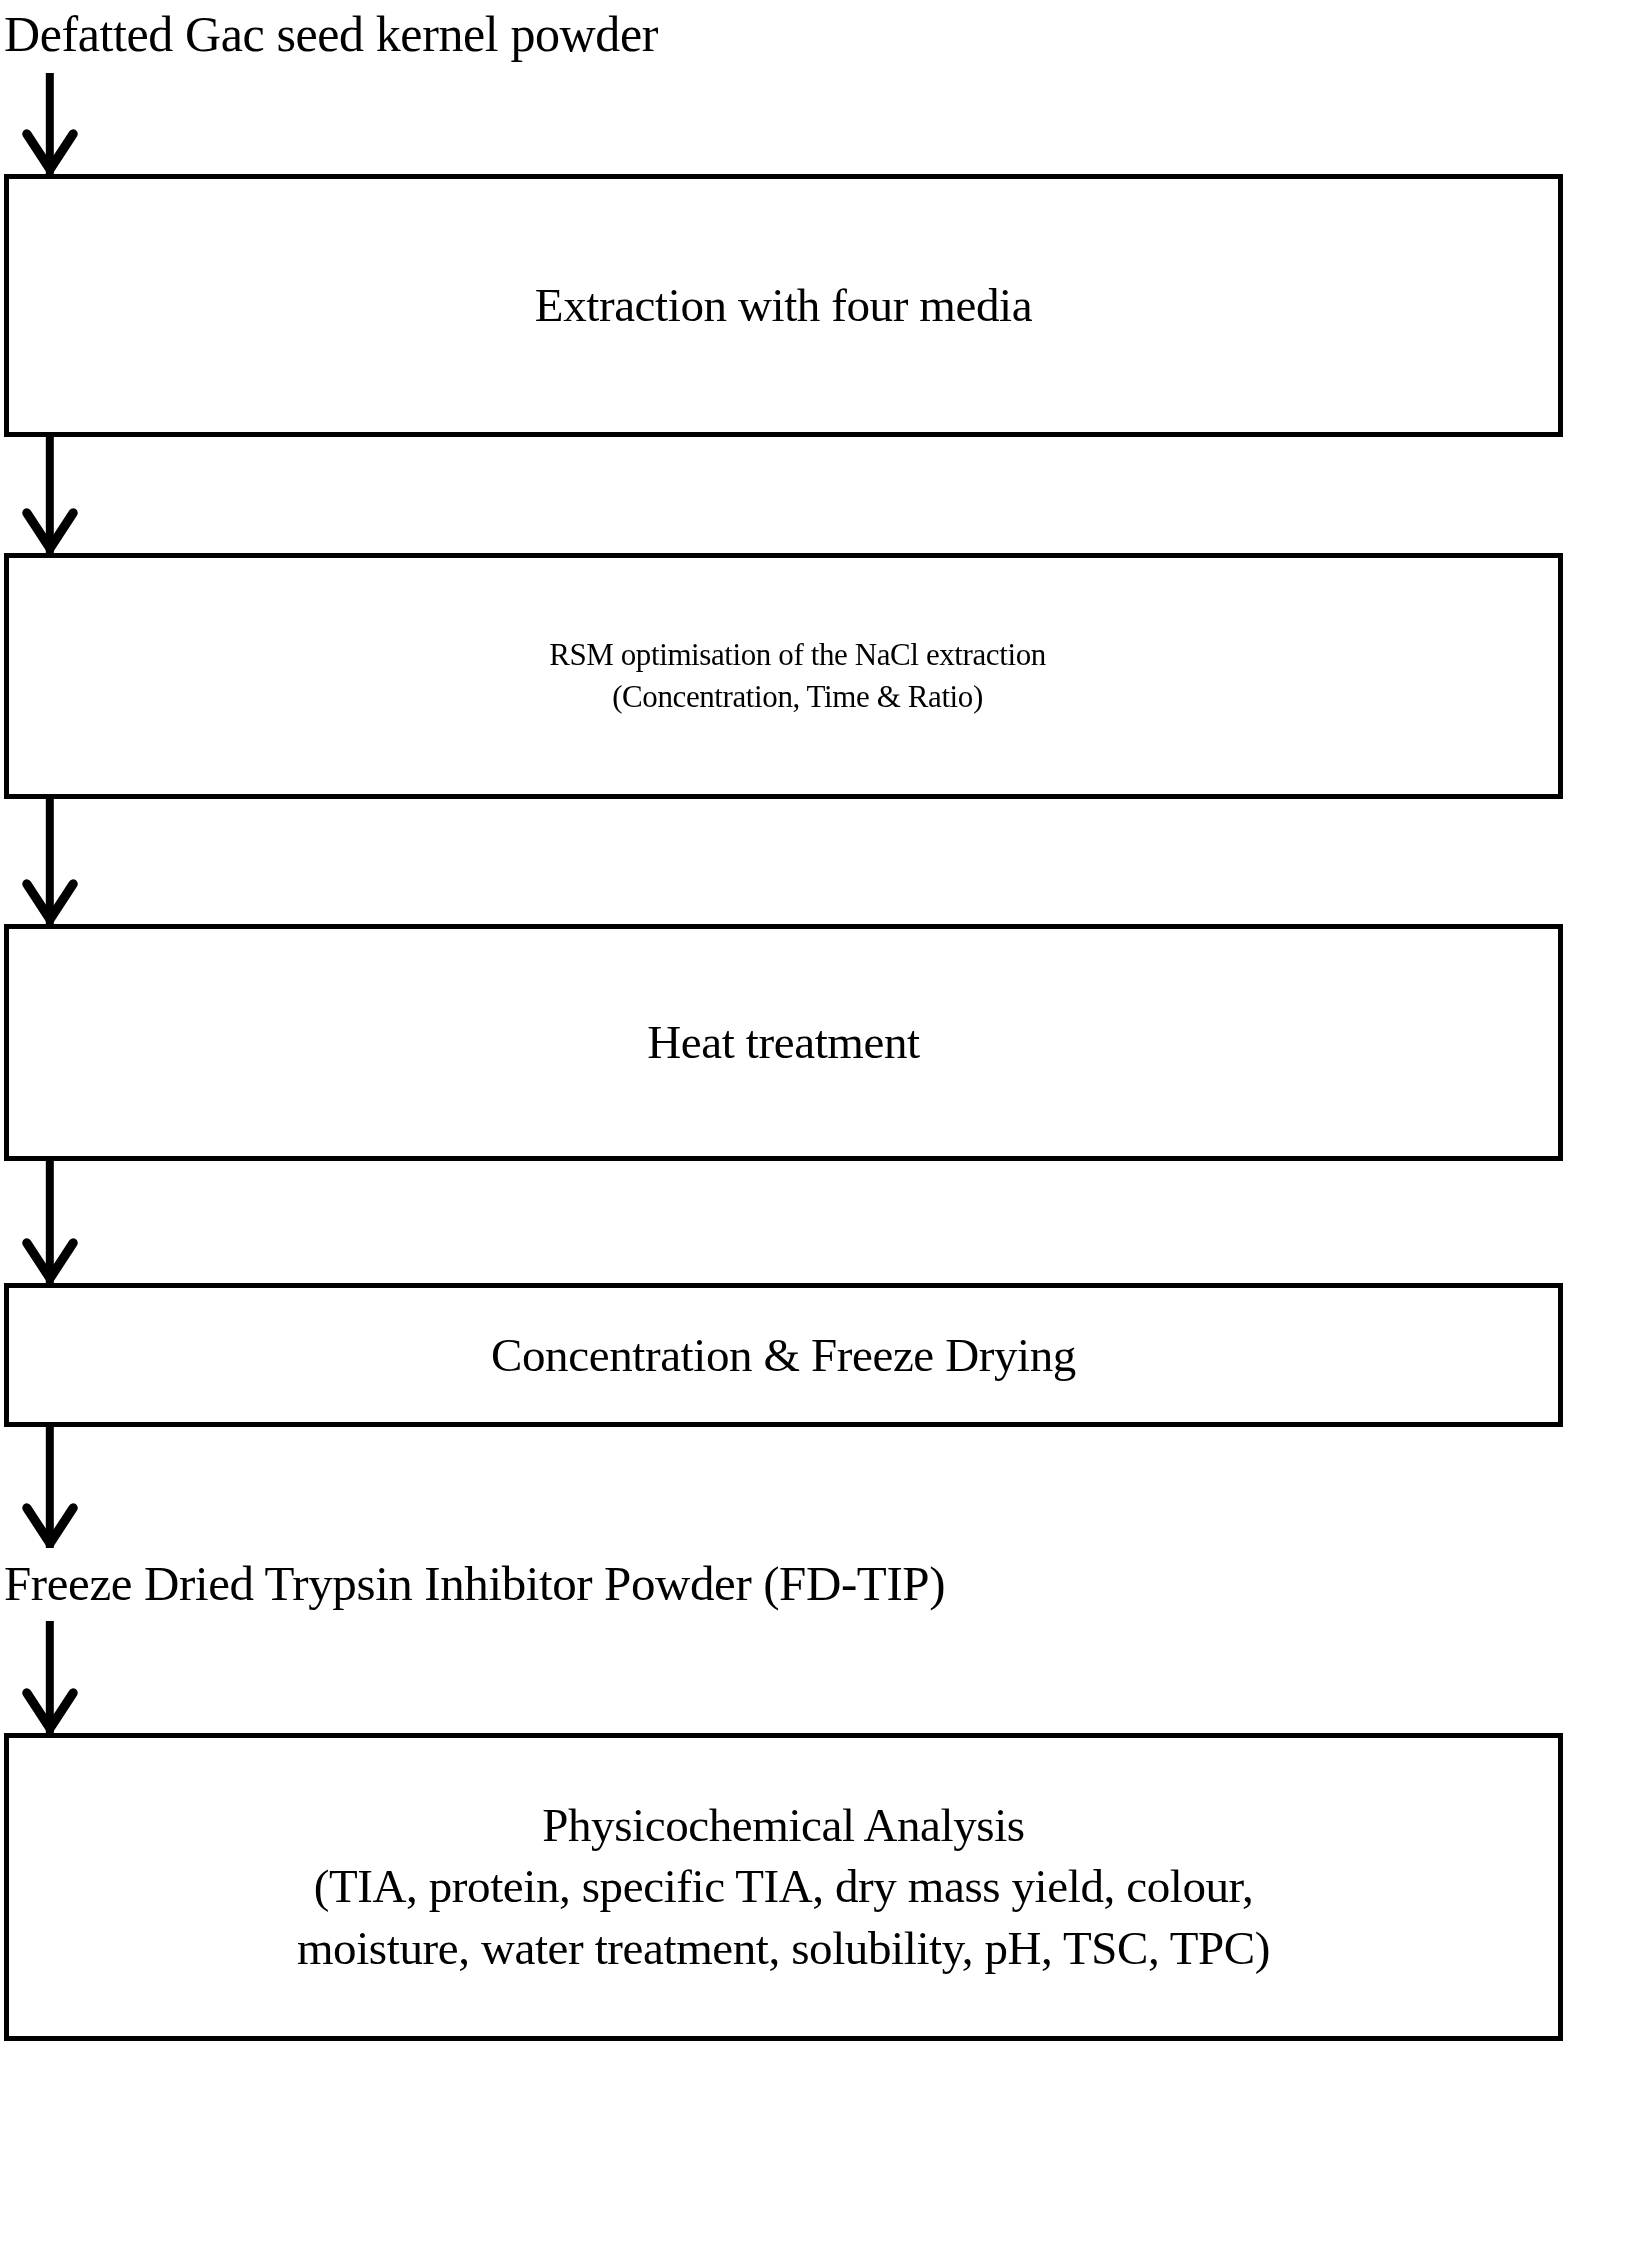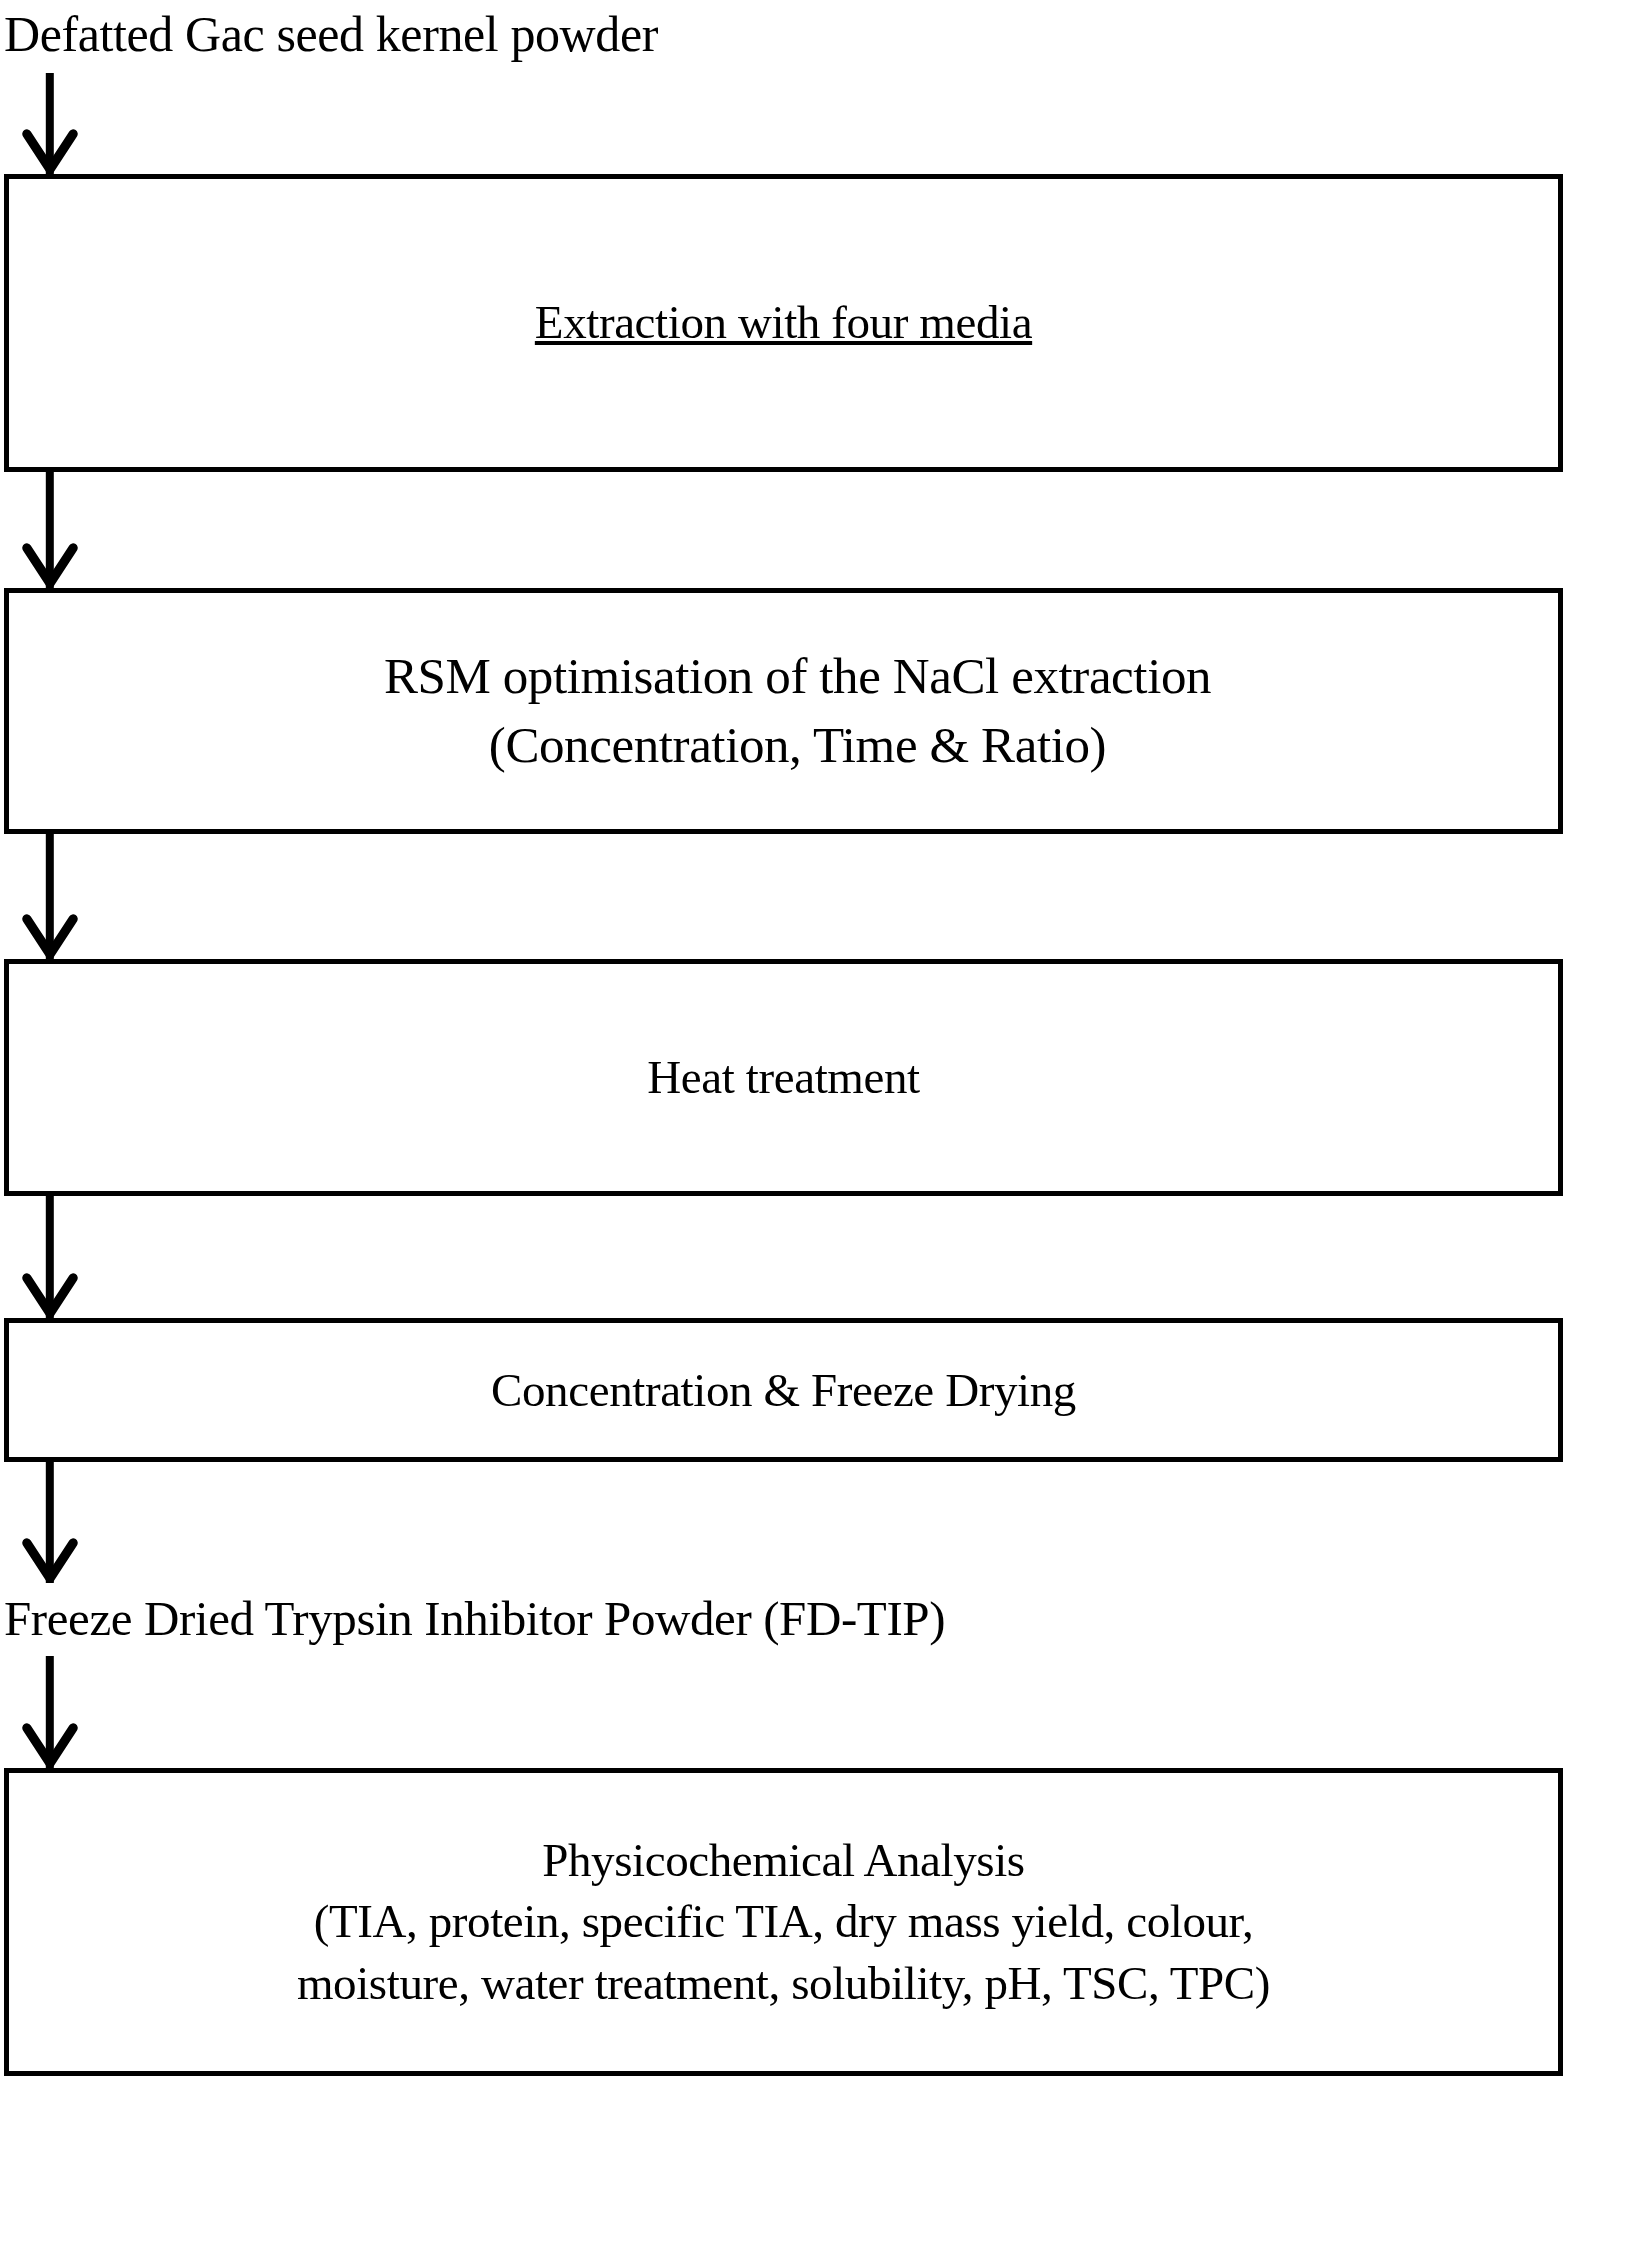--- a/index.html
+++ b/index.html
@@ -100,34 +100,34 @@
 
   <div class="arrow" style="height:101px;margin-top:13.8px;">
     <span class="shaft" style="height:101px;"></span>
     <span class="head">
       <svg width="57" height="57" viewBox="0 0 74 74">
         <path d="M7 22 L37 68 L67 22" fill="none" stroke="#000" stroke-width="12" stroke-linecap="round"></path>
       </svg>
     </span>
   </div>
 
-  <div class="node-box two-line" style="height:298px;font-size:47px;text-decoration:underline;">
+  <div class="node-box two-line" style="height:263px;font-size:47px;">
     <span class="line">Extraction with four media</span>
   </div>
 
   <div class="arrow" style="height:116px;">
     <span class="shaft" style="height:116px;"></span>
     <span class="head">
       <svg width="57" height="57" viewBox="0 0 74 74">
         <path d="M7 22 L37 68 L67 22" fill="none" stroke="#000" stroke-width="12" stroke-linecap="round"></path>
       </svg>
     </span>
   </div>
 
-  <div class="node-box two-line" style="height:246px;font-size:51px;padding-left:28px;">
+  <div class="node-box two-line" style="height:246px;font-size:31px;padding-left:28px;">
     <span class="line">RSM optimisation of the NaCl extraction</span>
     <span class="line">(Concentration, Time &amp; Ratio)</span>
   </div>
 
   <div class="arrow" style="height:125px;">
     <span class="shaft" style="height:125px;"></span>
     <span class="head">
       <svg width="57" height="57" viewBox="0 0 74 74">
         <path d="M7 22 L37 68 L67 22" fill="none" stroke="#000" stroke-width="12" stroke-linecap="round"></path>
       </svg>

